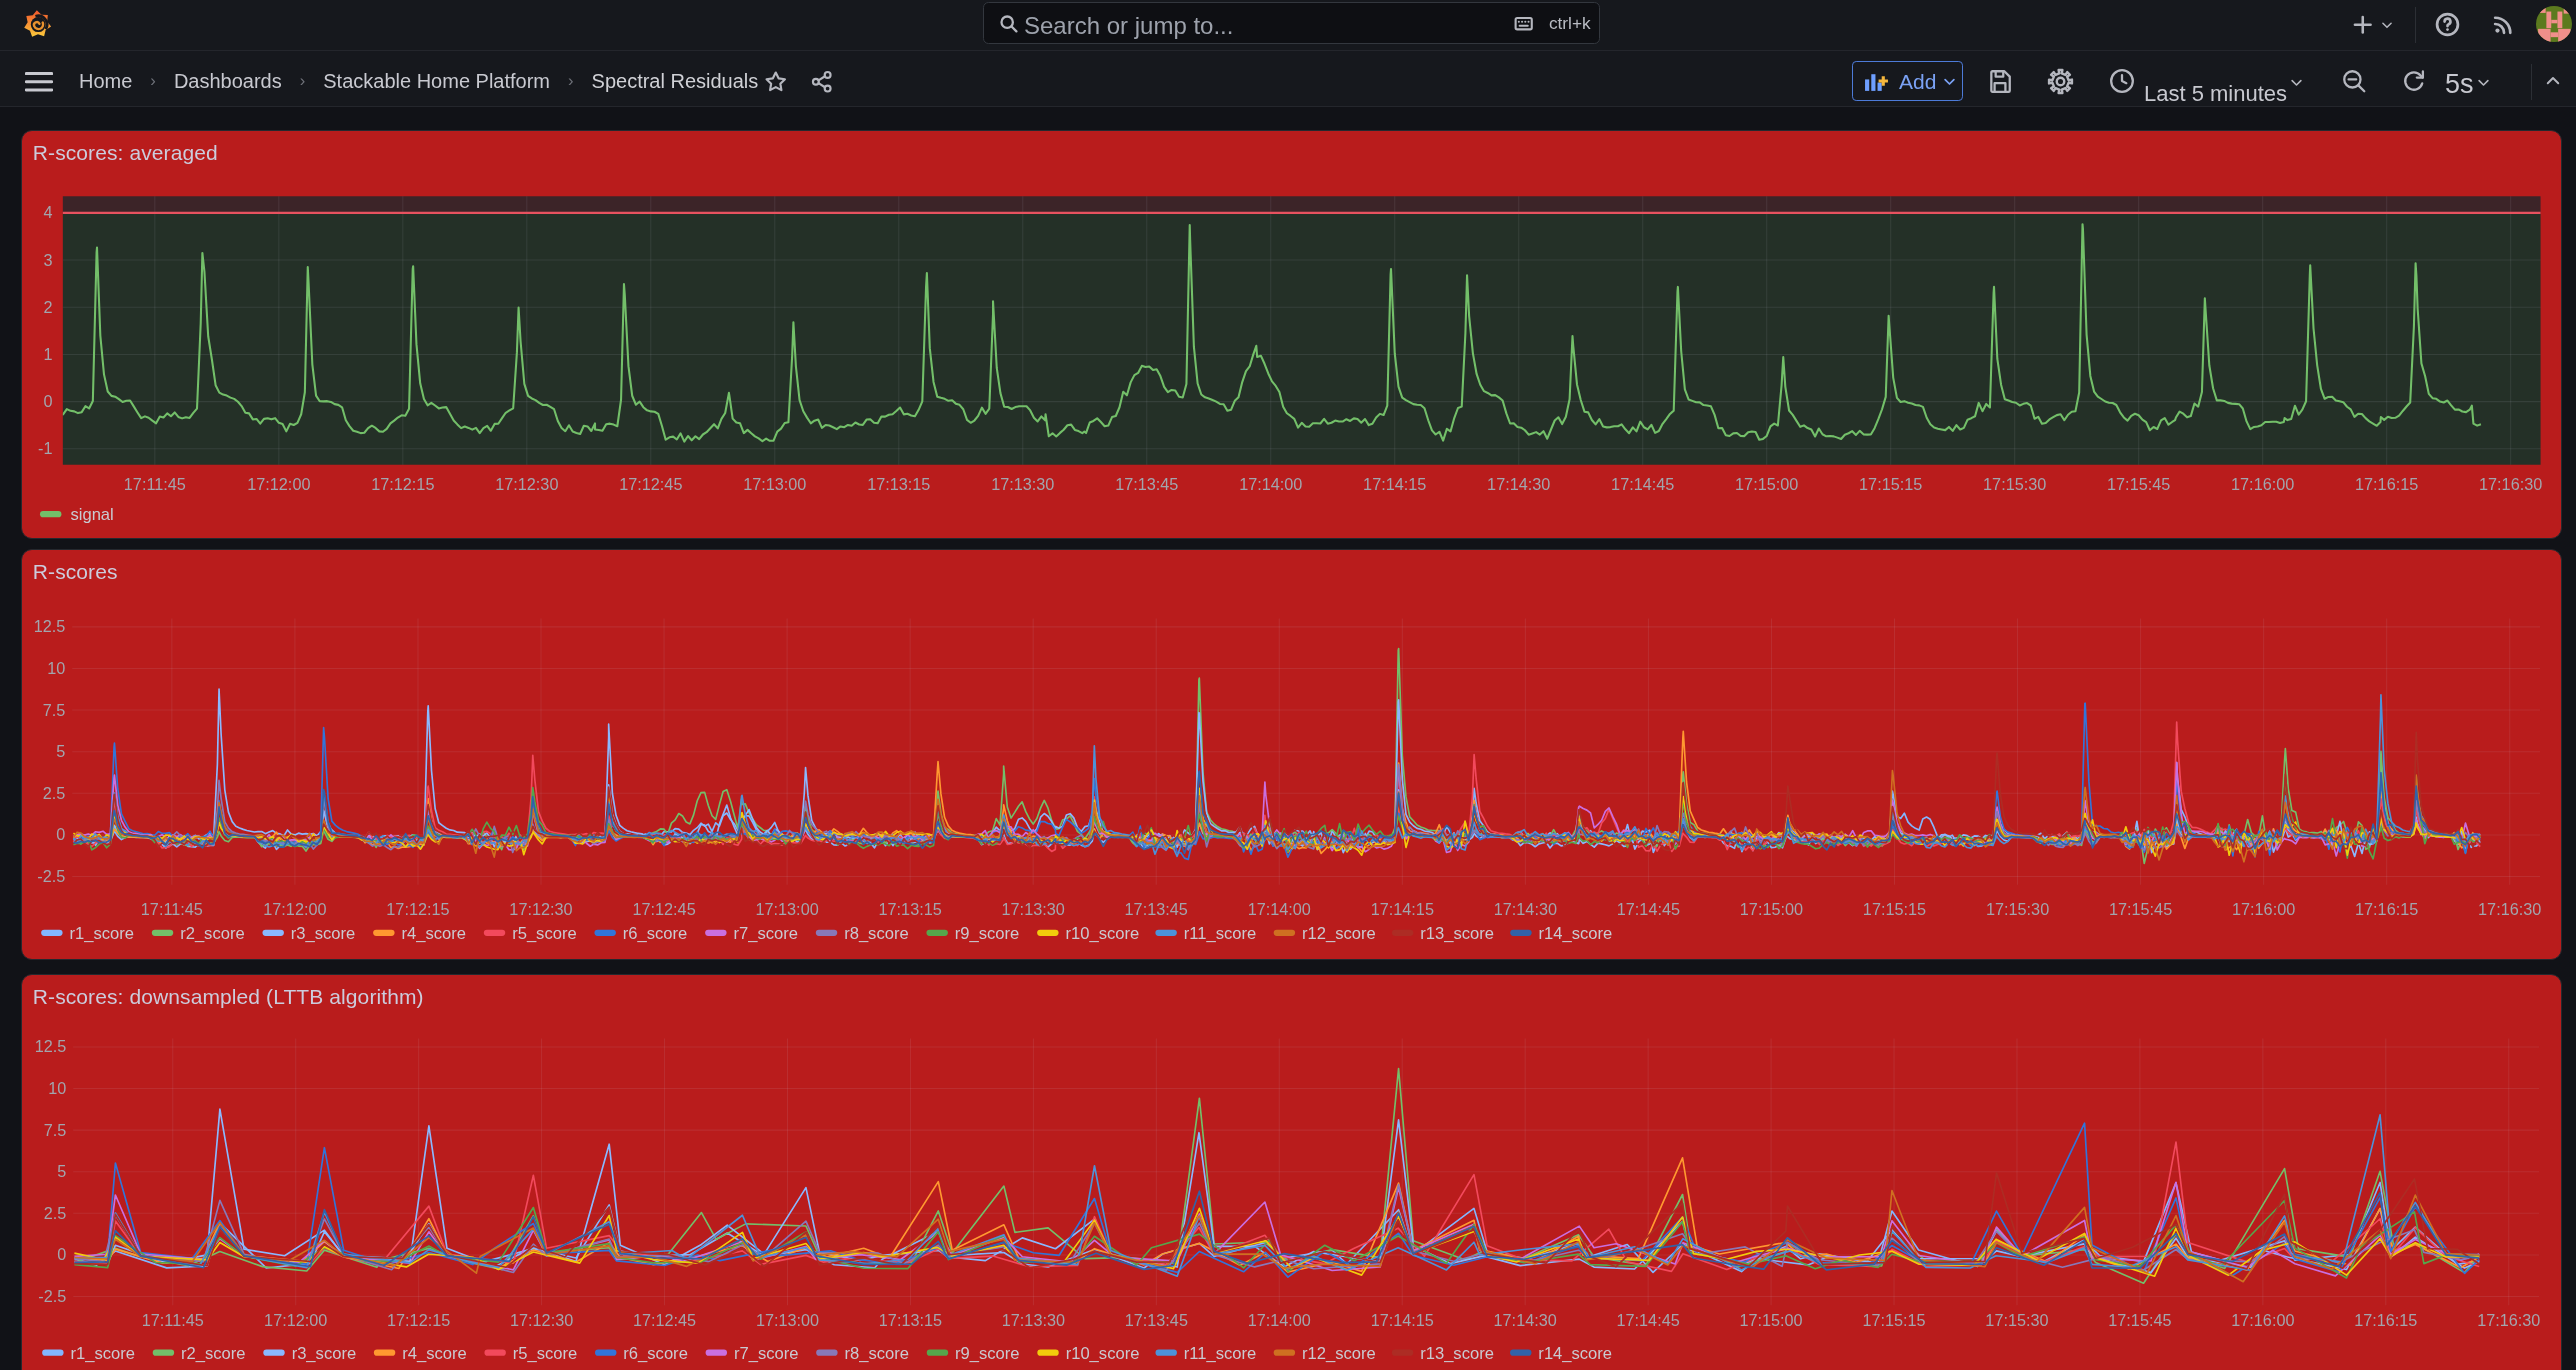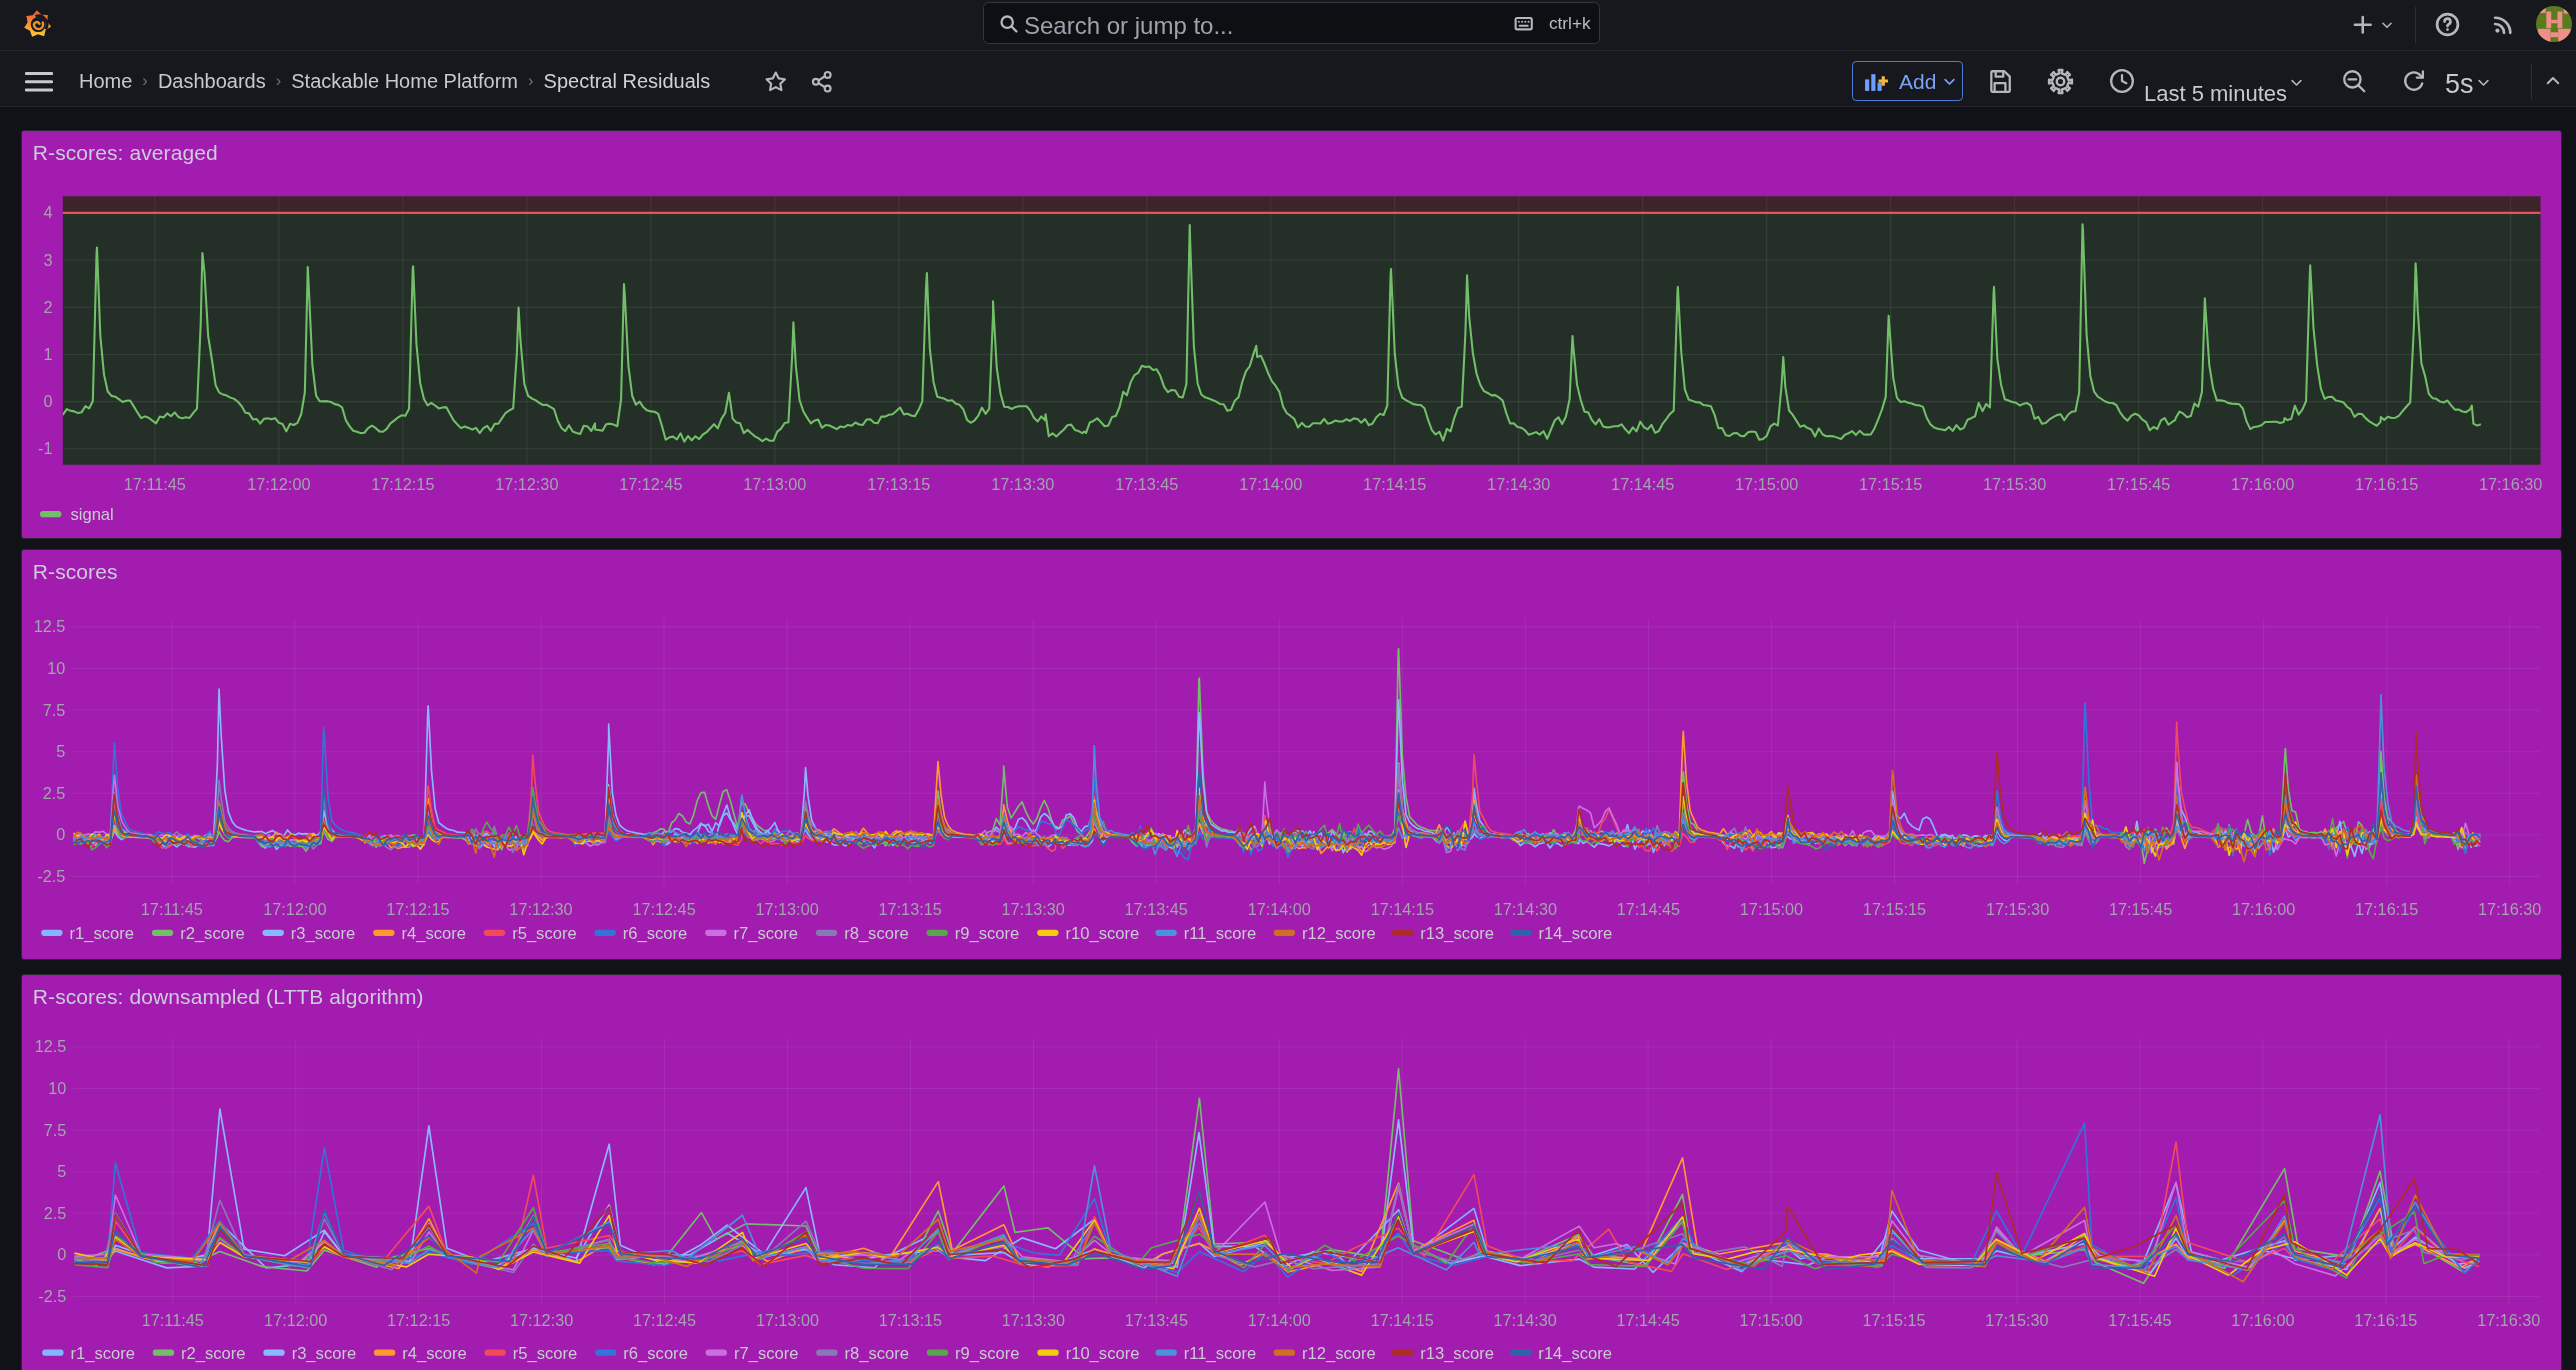--- a/index.html
+++ b/index.html
@@ -2,21 +2,21 @@
 <html style="font-size:11px"><head>
 <meta charset="utf-8">
 <style>
   * { margin:0; padding:0; box-sizing:border-box; }
   html,body { width:2576px; height:1371px; background:#111217; overflow:hidden;
     font-family:"Liberation Sans", sans-serif; }
   .topbar { position:absolute; left:0; top:0; width:2576px; height:51px;
     background:#16181d; border-bottom:0.7px solid #24262c; }
   .toolbar { position:absolute; left:0; top:51px; width:2576px; height:56px;
     background:#16181d; border-bottom:0.7px solid #24262c; }
-  .panel { position:absolute; background:#a21caf; border:0.7px solid #25282e; border-radius:3px; }
+  .panel { position:absolute; background:#b91c1c; border:0.7px solid #25282e; border-radius:11px; }
   .ptitle { position:absolute; left:10.4px; top:10.4px; font-size:21px; font-weight:500;
     color:#ccccdc; letter-spacing:0.1px; }
   .searchbox { position:absolute; left:983px; top:2.1px; width:617px; height:42px;
     background:#0e0f13; border:0.7px solid #33373e; border-radius:5.5px; }
   .icon { stroke:#b5b7bf; fill:none; stroke-width:2.6; stroke-linecap:round; stroke-linejoin:round; }
   .crumb { color:#c8c9d0; font-size:20px; }
   .crumbsep { color:#6e7179; font-size:16.6px; }
 </style>
 </head>
 <body>
@@ -86,21 +86,21 @@
       </g>
     </svg>
 </div>
 
 <div class="toolbar">
   <svg width="28" height="23.5" viewBox="0 0 24 20" style="position:absolute;left:25px;top:19.4px;stroke:#c8c9d0;stroke-width:2.6;stroke-linecap:round;">
     <line x1="1" y1="3" x2="23" y2="3"></line>
       <line x1="1" y1="10" x2="23" y2="10"></line>
       <line x1="1" y1="17" x2="23" y2="17"></line>
   </svg>
-  <div style="position:absolute;left:79px;top:18.7px;display:flex;align-items:center;gap:10px;">
+  <div style="position:absolute;left:79px;top:18.7px;display:flex;align-items:center;gap:18px;">
     <span class="crumb">Home</span>
       <span class="crumbsep">›</span>
     <span class="crumb">Dashboards</span>
       <span class="crumbsep">›</span>
     <span class="crumb">Stackable Home Platform</span>
       <span class="crumbsep">›</span>
     <span class="crumb" style="color:#d0d1d6;">Spectral Residuals</span>
   </div>
   <svg width="23.5" height="23.5" viewBox="0 0 24 24" class="icon" style="position:absolute;left:764px;top:18.7px;stroke-width:2.2;">
     <path d="M12 2.6 l2.9 5.9 6.5 0.95 -4.7 4.6 1.1 6.5 -5.8 -3.05 -5.8 3.05 1.1 -6.5 -4.7 -4.6 6.5 -0.95 z"></path>

